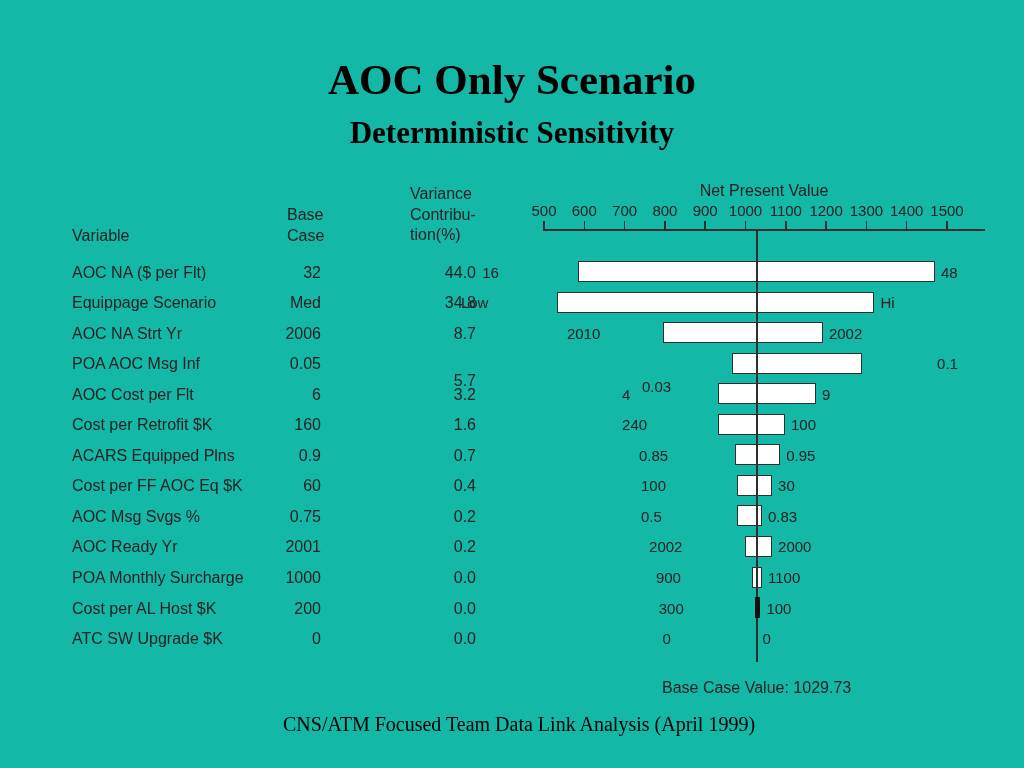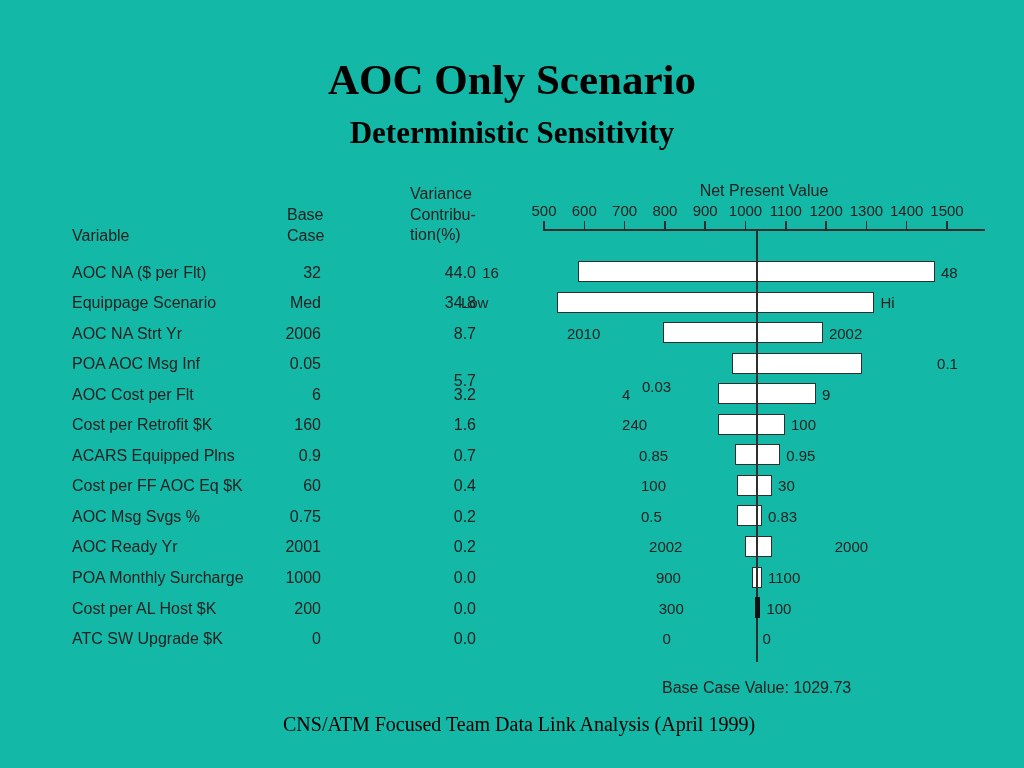--- a/index.html
+++ b/index.html
@@ -148,21 +148,21 @@
           <div class="bar" style="left: 737.037px; width: 24.986px; top: 505.4px; height: 21px;"></div>
           <div class="bar-lab lo" style="left: 641.037px; width: 90px; top: 507.9px;">0.5</div>
           <div class="bar-lab hi" style="left: 768.023px; width: 90px; top: 507.9px;">0.83</div>
         </div>
         <div class="" style="position: absolute;">
           <div class="var-label" style="top: 538.45px;">AOC Ready Yr</div>
           <div class="cell-num" style="left: 221px; width: 100px; top: 538.45px;">2001</div>
           <div class="cell-num" style="left: 376px; width: 100px; top: 538.45px;">0.2</div>
           <div class="bar" style="left: 745.097px; width: 27.001px; top: 535.95px; height: 21px;"></div>
           <div class="bar-lab lo" style="left: 649.097px; width: 90px; top: 538.45px;">2002</div>
-          <div class="bar-lab hi" style="left: 778.098px; width: 90px; top: 538.45px; text-align: right;">2000</div>
+          <div class="bar-lab hi" style="left: 778.098px; width: 90px; top: 538.45px;">2000</div>
         </div>
         <div class="" style="position: absolute;">
           <div class="var-label" style="top: 569px;">POA Monthly Surcharge</div>
           <div class="cell-num" style="left: 221px; width: 100px; top: 569px;">1000</div>
           <div class="cell-num" style="left: 376px; width: 100px; top: 569px;">0.0</div>
           <div class="bar" style="left: 751.948px; width: 10.075px; top: 566.5px; height: 21px;"></div>
           <div class="bar-lab lo" style="left: 655.948px; width: 90px; top: 569px;">900</div>
           <div class="bar-lab hi" style="left: 768.023px; width: 90px; top: 569px;">1100</div>
         </div>
         <div class="" style="position: absolute;">

